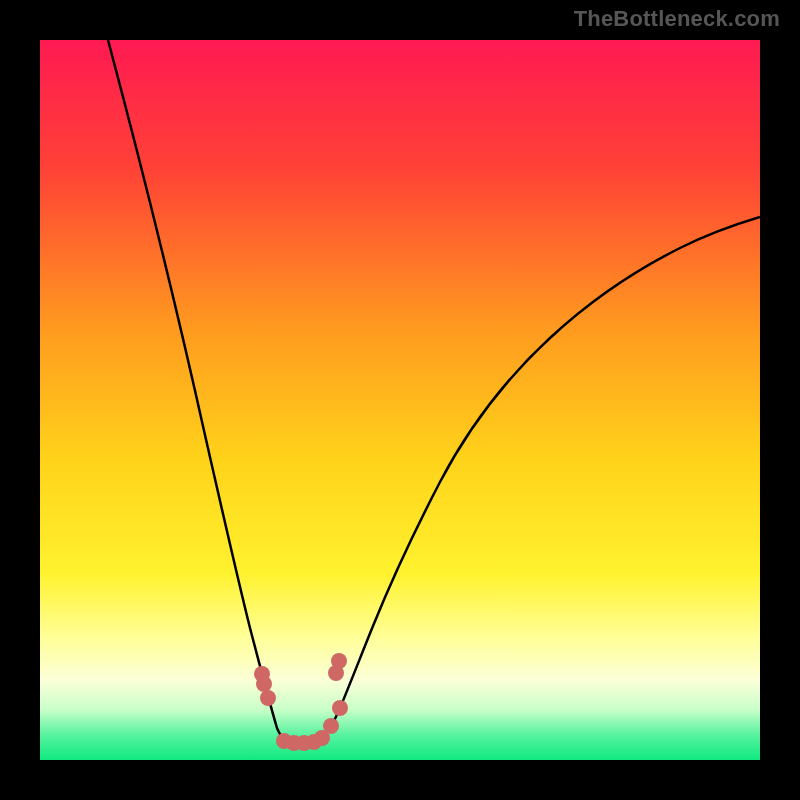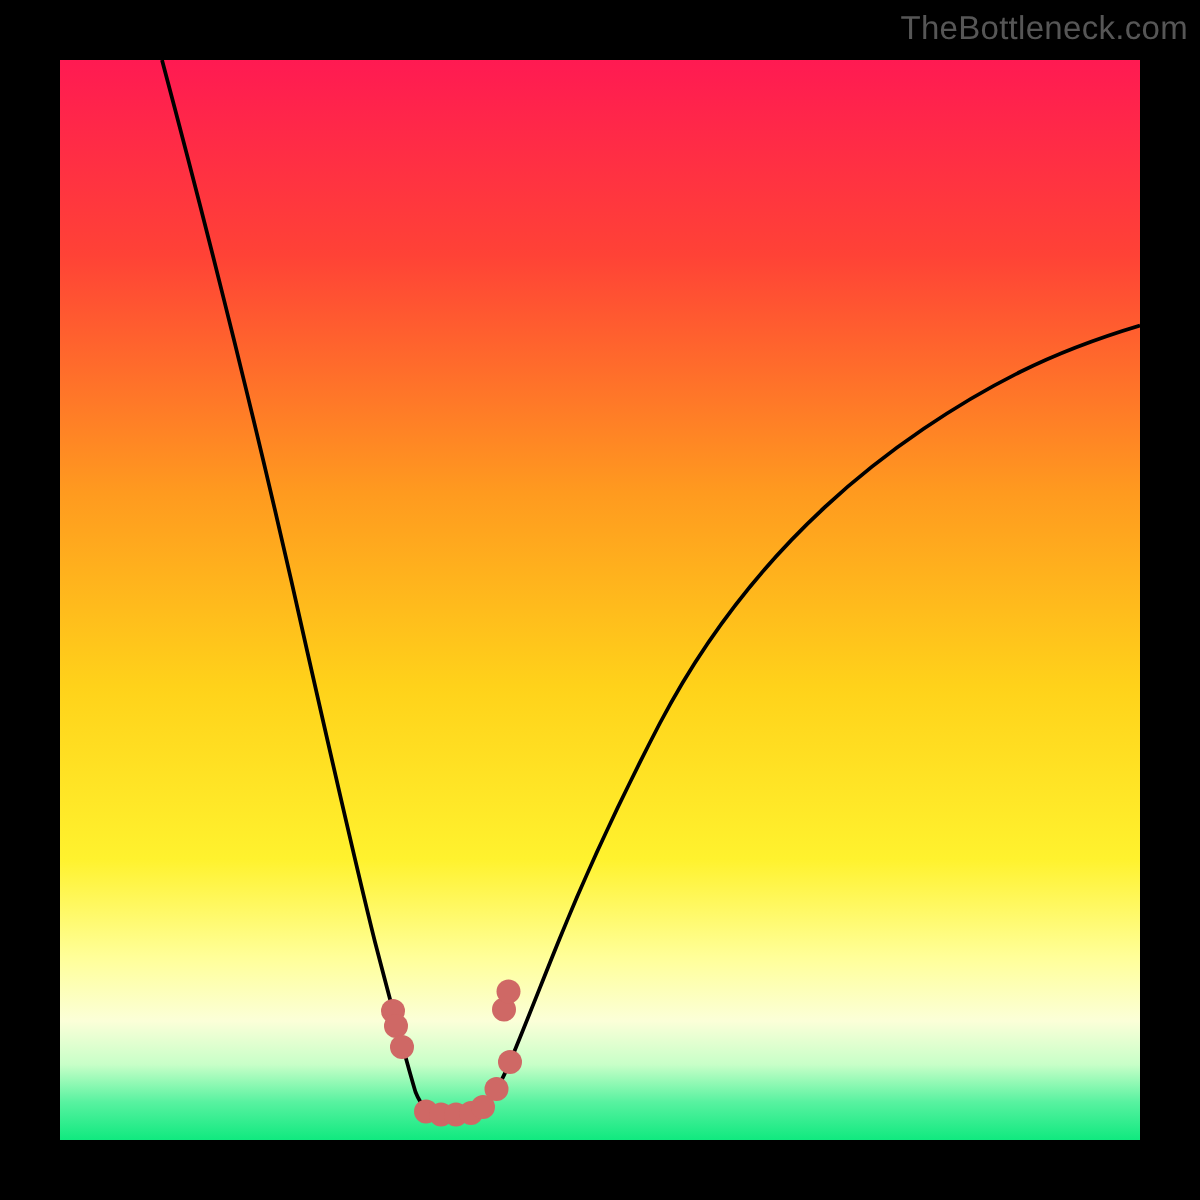--- a/index.html
+++ b/index.html
@@ -15,24 +15,24 @@
     position: absolute;
     top: 0;
     left: 0;
     width: 800px;
     height: 800px;
     background: #000;
   }
   .watermark {
     position: absolute;
     top: 6px;
-    right: 8px;
+    right: 20px;
     color: #565656;
     font-size: 22px;
-    font-weight: 400;
+    font-weight: 700;
     letter-spacing: 0.2px;
     z-index: 50;
   }
   .plot-area {
     position: absolute;
     left: 40px;
     top: 40px;
     width: 720px;
     height: 720px;
     overflow: hidden;

